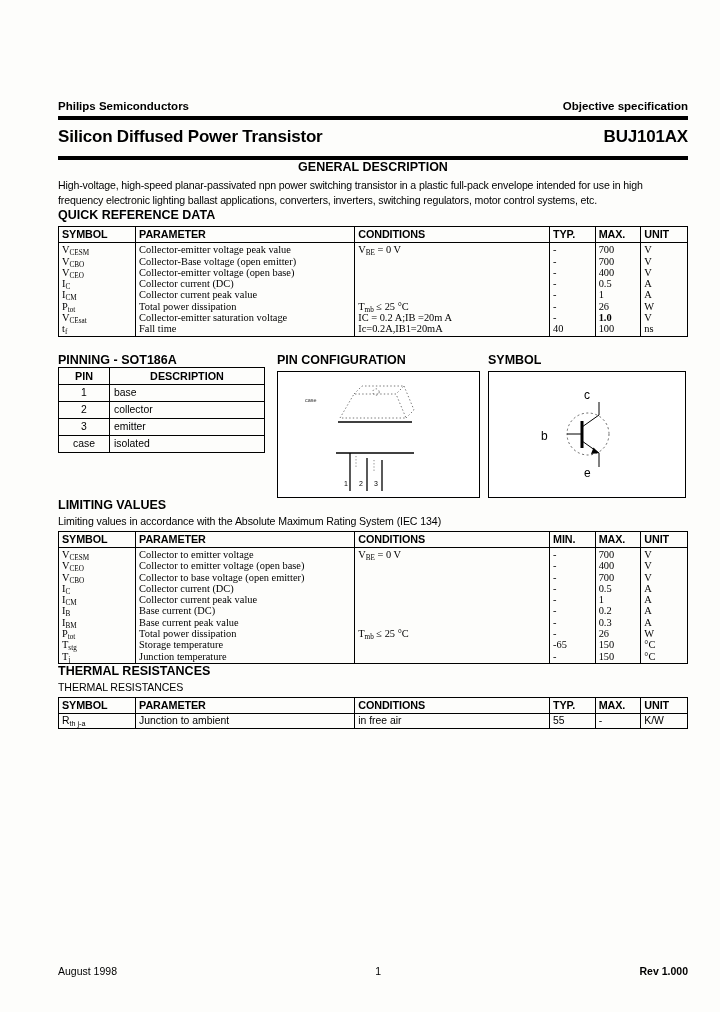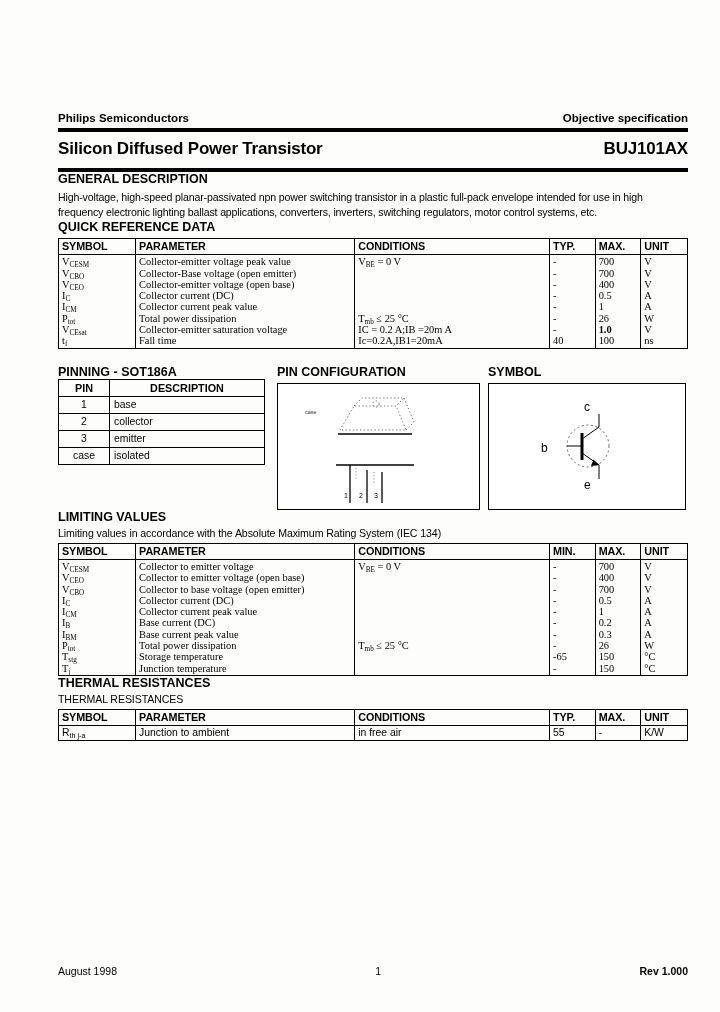--- a/index.html
+++ b/index.html
@@ -13,21 +13,21 @@
   }
   .page{
     position:relative;
     width:720px;height:1012px;
     box-sizing:border-box;
     padding:0;
     background:#fdfdfb;
   }
   .content{
     position:absolute;
-    left:58px;top:12px;width:630px;
+    left:58px;top:0;width:630px;
   }
 
   
   .hdr-row{
     display:flex;justify-content:space-between;align-items:flex-end;
     font-size:11.5px;font-weight:bold;
     padding-top:100px;
     line-height:13px;
   }
   .rule-thick{height:4px;background:#000;margin-top:3px;}
@@ -37,21 +37,21 @@
     padding:7px 0 6px 0;
     letter-spacing:-0.2px;
   }
   .title-row .pn{font-size:17px;}
 
   
   h2.sec{
     font-size:12.5px;font-weight:bold;margin:0;padding:0;
     letter-spacing:0px;
   }
-  .s-gd{margin-top:24px;}
+  .s-gd{margin-top:24px;text-align:center;}
   .desc{
     font-size:10.6px;line-height:15px;margin-top:4px;
     letter-spacing:-0.15px;
   }
   .s-qrd{margin-top:13px;}
   .s-pin{margin-top:16px;}
   .s-lim{margin-top:16px;}
   .s-th{margin-top:16px;}
   .subline{font-size:10.6px;margin-top:3px;letter-spacing:-0.1px;}
 

